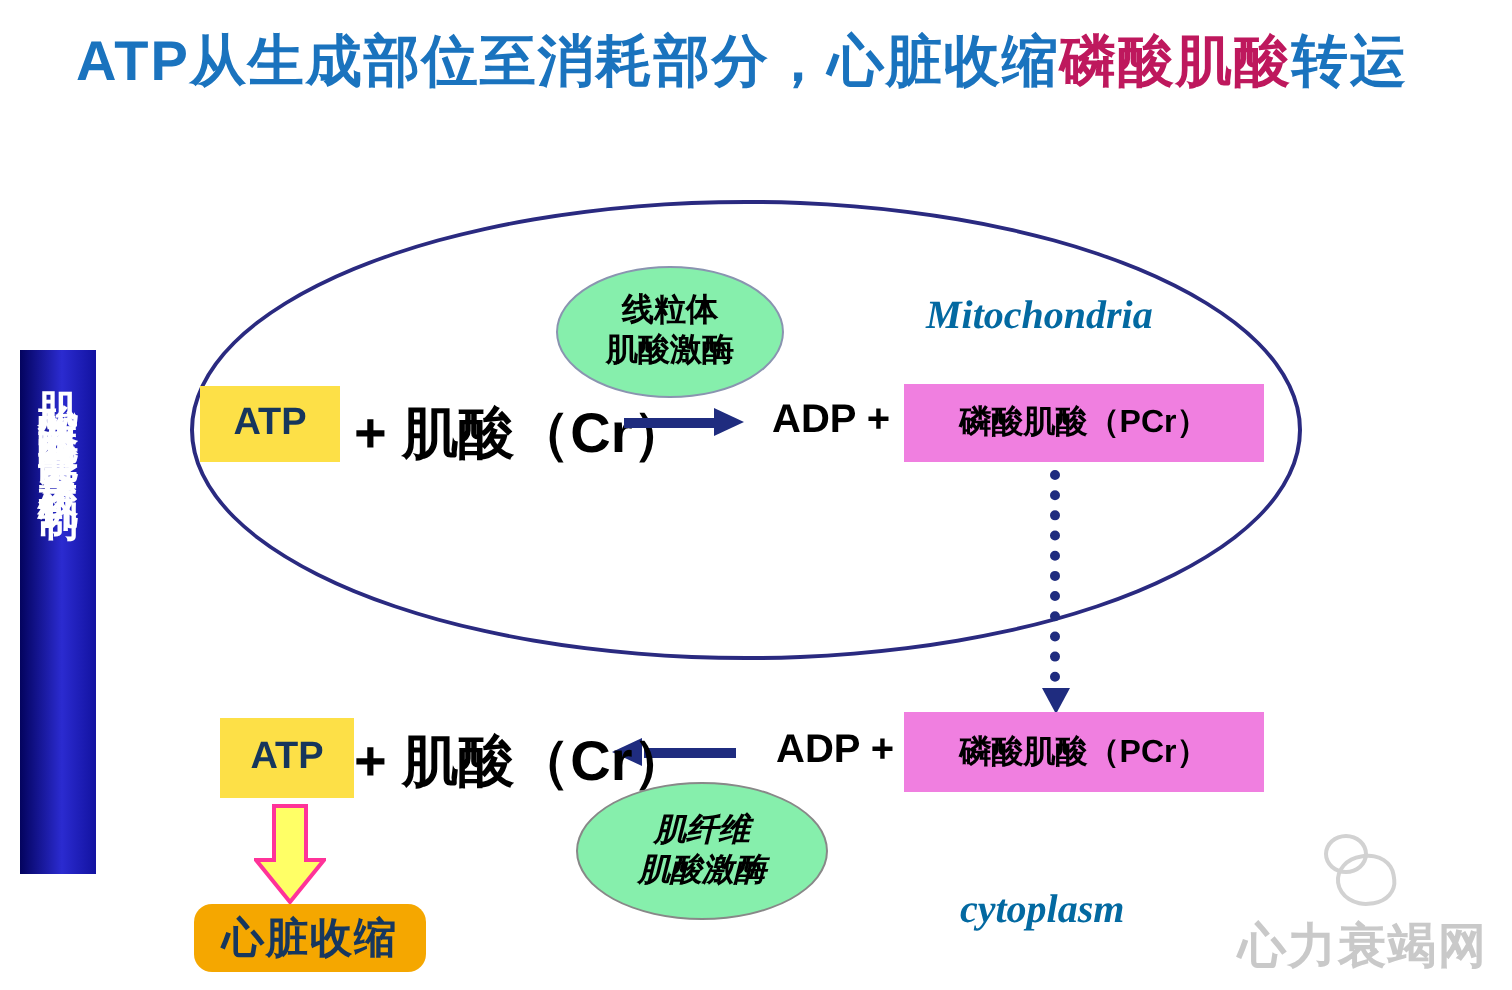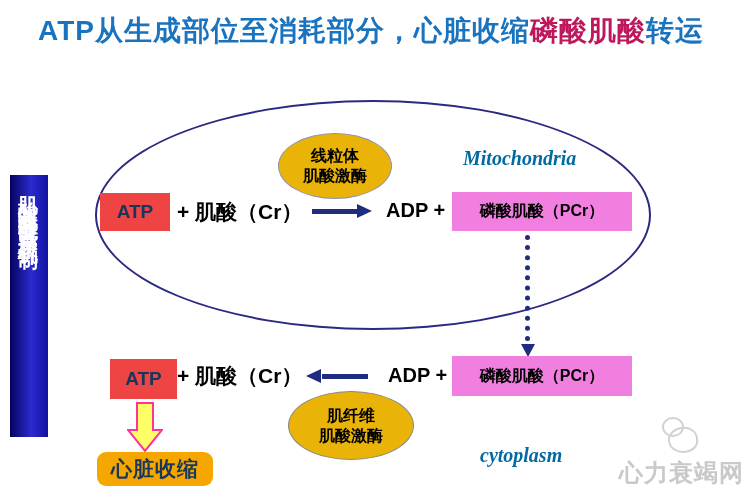--- a/index.html
+++ b/index.html
@@ -24,51 +24,51 @@
     display:flex;justify-content:flex-start;align-items:center;
     padding-top:5px;
   }
   
   .big-ellipse{
     position:absolute;left:95px;top:100px;width:552px;height:226px;
     border:2px solid #2A2A80;border-radius:50%;
   }
   
   .enzyme{
-    position:absolute;border-radius:50%;background:#eab308;
+    position:absolute;border-radius:50%;background:#86efac;
     display:flex;flex-direction:column;justify-content:center;align-items:center;
     font-weight:bold;color:#000;font-size:16px;line-height:1.25;text-align:center;
   }
   .enzyme.e1{left:278px;top:133px;width:112px;height:64px;border:1px solid #8A94B0;}
-  .enzyme.e2{left:288px;top:391px;width:124px;height:67px;border:1px solid #888888;}
+  .enzyme.e2{left:288px;top:391px;width:124px;height:67px;border:1px solid #888888;font-style:italic;}
   
   .en-label{
     position:absolute;font-family:"Liberation Serif", serif;
     font-weight:bold;font-style:italic;color:#0369a1;font-size:20px;
   }
   .mito-label{left:463px;top:147px;}
   .cyto-label{left:480px;top:444px;}
   
   .box{
     position:absolute;display:flex;justify-content:center;align-items:center;
     font-weight:bold;color:#000;
   }
-  .box.yellow{background:#ef4444;color:#16365C;font-size:19px;}
+  .box.yellow{background:#fde047;color:#16365C;font-size:19px;}
   .box.b1{left:100px;top:193px;width:70px;height:38px;}
   .box.b2{left:110px;top:359px;width:67px;height:40px;}
   .box.pink{background:#F07FE0;font-size:16px;}
   .box.p1{left:452px;top:192px;width:180px;height:39px;}
   .box.p2{left:452px;top:356px;width:180px;height:40px;}
   .box.orange{
     left:97px;top:452px;width:116px;height:34px;background:#F5A700;
     border-radius:9px;color:#17375E;font-size:21px;letter-spacing:1px;
   }
   
   .rtext{
-    position:absolute;font-weight:bold;color:#000;font-size:21px;white-space:nowrap;
+    position:absolute;font-weight:bold;color:#000;font-size:28px;white-space:nowrap;
   }
   .t1{left:177px;top:198px;}
   .adp1{left:386px;top:199px;font-size:20px;}
   .t2{left:177px;top:362px;}
   .adp2{left:388px;top:364px;font-size:20px;}
   
   .harrow{position:absolute;height:14px;}
   .harrow .shaft{position:absolute;top:5px;height:5px;background:#1F2C7F;}
   .harrow .head{position:absolute;width:0;height:0;border-top:7px solid transparent;border-bottom:7px solid transparent;}
   .arrow-right{left:312px;top:204px;width:60px;}

